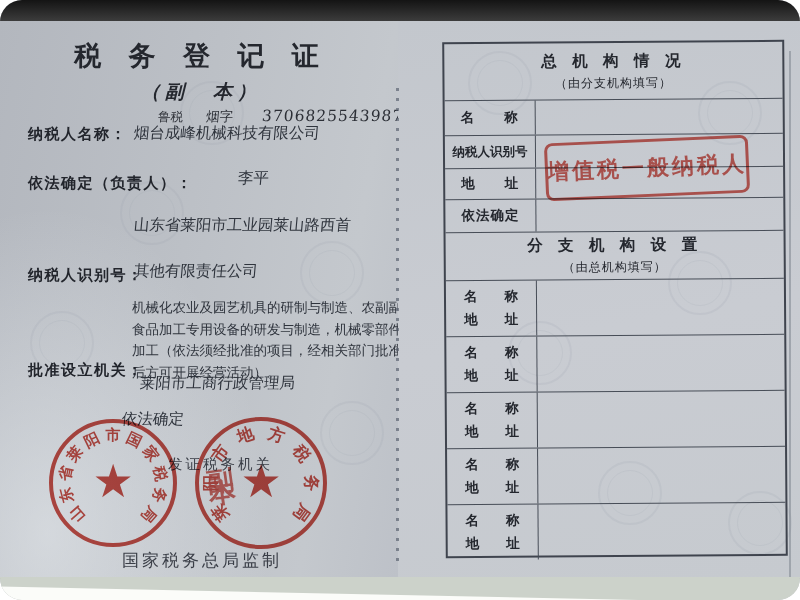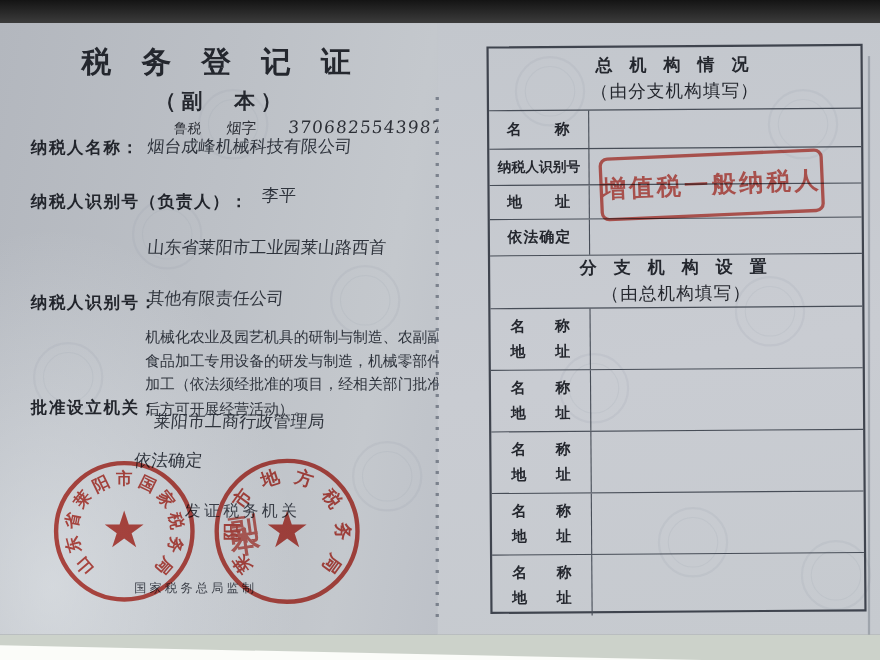--- a/index.html
+++ b/index.html
@@ -1,17 +1,17 @@
 <!DOCTYPE html>
 <html><head>
 <meta charset="utf-8">
 <style>
   html,body{margin:0;padding:0;background:#ffffff;}
   #photo{position:relative;width:800px;height:600px;overflow:hidden;
-         font-family:"DejaVu Serif","Liberation Serif",serif;background:#bfc3c9;}
+         font-family:"DejaVu Serif","Liberation Serif",serif;background:#bfc3c9;border-radius:22px;}
 
   
   .top-strip{position:absolute;left:0;top:0;width:800px;height:21px;
              background:linear-gradient(to bottom,#141414,#3c3c3c);}
   .booklet{position:absolute;left:0;top:21px;width:800px;height:556px;}
   .page{position:absolute;top:0;height:556px;}
   .page-left{left:0;width:398px;
     background:
       radial-gradient(ellipse at 12% 92%, rgba(235,239,242,.55), transparent 45%),
       linear-gradient(100deg,#b3b7be 0%,#bcc0c6 45%,#c4c8cd 80%,#bdc1c8 100%);
@@ -29,21 +29,21 @@
 
   
   .wm{position:absolute;width:60px;height:60px;border-radius:50%;
       border:2px solid rgba(145,153,166,.30);opacity:.5;pointer-events:none;}
   .wm::after{content:"";position:absolute;left:7px;top:7px;right:7px;bottom:7px;
       border-radius:50%;border:1px solid rgba(145,153,166,.28);}
 
   
   .t-center{position:absolute;text-align:center;color:#24272e;}
   .cert-title{left:36px;top:17px;width:330px;font-size:27px;font-weight:700;letter-spacing:9px;}
-  .cert-sub{left:56px;top:58px;width:290px;font-size:19px;font-weight:700;letter-spacing:5px;}
+  .cert-sub{left:56px;top:58px;width:290px;font-size:19px;font-weight:700;letter-spacing:5px;font-style:italic;}
   .serial{position:absolute;left:158px;top:85px;color:#2c2f36;white-space:nowrap;}
   .serial .s-pre{font-size:12.5px;margin-right:18px;}
   .serial .s-mid{font-size:13.5px;margin-right:24px;}
   .serial .s-num{font-size:15.5px;letter-spacing:1px;}
   .serial .s-suf{font-size:12px;}
 
   .fld-label{position:absolute;font-size:15px;font-weight:700;letter-spacing:1.5px;color:#22252c;white-space:nowrap;}
   .fld-value{position:absolute;font-size:15.5px;color:#2f343d;white-space:nowrap;}
   .hand{display:inline-block;transform:skewX(-5deg);}
   .scope-text{white-space:pre-line;width:272px;line-height:21.5px;font-size:13.5px;}
@@ -68,21 +68,21 @@
             border:2px solid #3f444e;transform:rotate(-0.4deg);color:#24272e;}
   .trow{position:relative;border-bottom:1.5px solid #474d57;display:flex;}
   .trow:last-child{border-bottom:none;}
   .cell-label{width:90px;flex:0 0 90px;border-right:1.5px solid #474d57;
               display:flex;align-items:center;justify-content:center;
               font-size:13.5px;font-weight:700;letter-spacing:1px;text-align:center;}
   .cell-label.small{font-size:12.5px;letter-spacing:0;}
   .cell-value{flex:1;}
   .sec-head{display:flex;flex-direction:column;align-items:center;justify-content:center;gap:3px;}
   .sec-title{font-size:15.5px;font-weight:700;letter-spacing:5px;}
-  .sec-sub{font-size:16px;letter-spacing:1px;}
+  .sec-sub{font-size:12px;letter-spacing:1px;}
   .pair-label{width:90px;flex:0 0 90px;border-right:1.5px solid #474d57;
               display:flex;flex-direction:column;justify-content:space-around;align-items:center;
               font-size:13.5px;font-weight:700;padding:4px 0;}
 
   .vat-stamp{position:absolute;left:545px;top:118px;width:198px;height:52px;
              border:3px solid #cf4339;border-radius:8px;color:#cf4339;
              display:flex;align-items:center;justify-content:center;
              font-size:22px;font-weight:700;letter-spacing:3px;
              transform:rotate(-2.5deg);opacity:.82;mix-blend-mode:multiply;white-space:nowrap;}
 </style>
@@ -107,40 +107,40 @@
       <div class="serial">
         <span class="s-pre hand">鲁税</span>
         <span class="s-mid hand">烟字</span>
         <span class="s-num hand">370682554398719</span>
         <span class="s-suf">号</span>
       </div>
 
       <div class="fld-label" style="left:28px;top:104px">纳税人名称：</div>
       <div class="fld-value" style="left:134px;top:102px"><span class="hand">烟台成峰机械科技有限公司</span></div>
 
-      <div class="fld-label" style="left:28px;top:153px">纳税人识别号（负责人）：</div>
+      <div class="fld-label" style="left:28px;top:153px">依法确定（负责人）：</div>
       <div class="fld-value" style="left:238px;top:147px"><span class="hand">李平</span></div>
 
       <div class="fld-value" style="left:134px;top:194px"><span class="hand">山东省莱阳市工业园莱山路西首</span></div>
 
       <div class="fld-label" style="left:28px;top:245px">纳税人识别号：</div>
       <div class="fld-value" style="left:134px;top:240px"><span class="hand">其他有限责任公司</span></div>
 
       <div class="fld-value scope-text" style="left:132px;top:276px">机械化农业及园艺机具的研制与制造、农副副
 食品加工专用设备的研发与制造，机械零部件
 加工（依法须经批准的项目，经相关部门批准
 后方可开展经营活动）。</div>
 
       <div class="fld-label" style="left:28px;top:340px">批准设立机关：</div>
       <div class="fld-value" style="left:140px;top:352px"><span class="hand">莱阳市工商行政管理局</span></div>
 
       <div class="fld-value" style="left:122px;top:388px"><span class="hand">依法确定</span></div>
 
       <div class="issue-txt" style="left:168px;top:434px;font-size:14.5px;letter-spacing:3px">发证税务机关</div>
-      <div class="issue-txt" style="left:122px;top:506px;font-size:11px;letter-spacing:3px">国家税务总局监制</div>
+      <div class="issue-txt" style="left:122px;top:528px;font-size:17px;letter-spacing:3px">国家税务总局监制</div>
 
       <div class="stamp stamp-national">
         <div class="stamp-ring"></div>
         <div class="stamp-star">★</div>
       <span class="ring-char" style="transform: rotate(-131deg) translateY(-48px);">山</span>
           <span class="ring-char" style="transform: rotate(-104.8deg) translateY(-48px);">东</span>
           <span class="ring-char" style="transform: rotate(-78.6deg) translateY(-48px);">省</span>
           <span class="ring-char" style="transform: rotate(-52.4deg) translateY(-48px);">莱</span>
           <span class="ring-char" style="transform: rotate(-26.2deg) translateY(-48px);">阳</span>
           <span class="ring-char" style="transform: rotate(0deg) translateY(-48px);">市</span>

